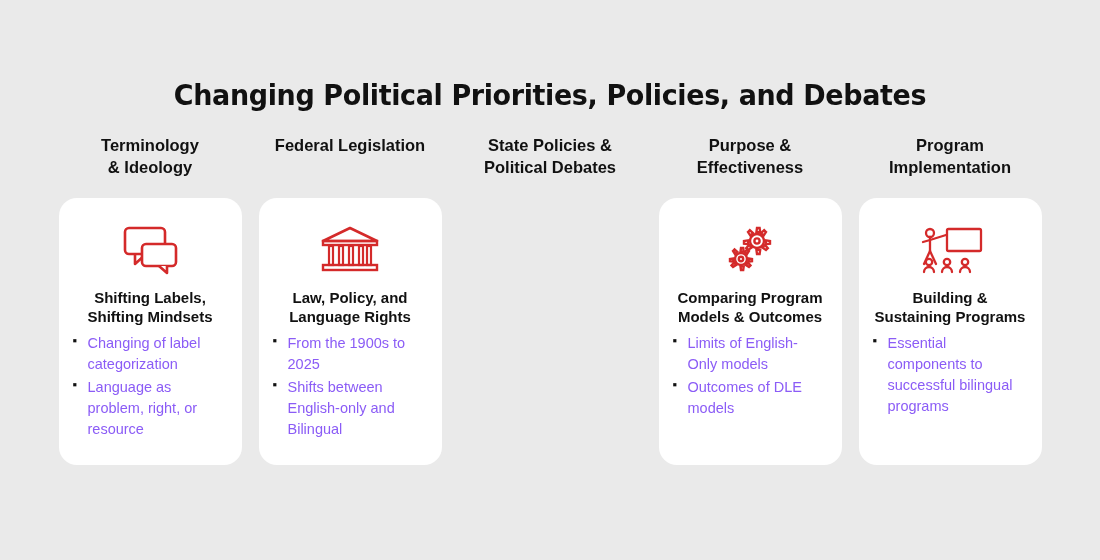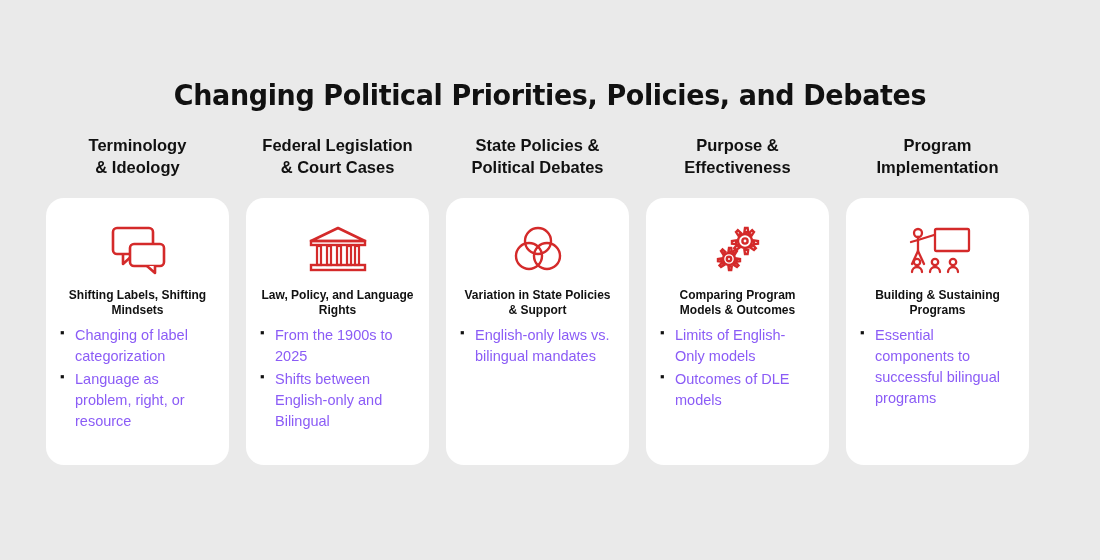--- a/index.html
+++ b/index.html
@@ -25,20 +25,21 @@
     font-weight: bold;
     font-size: 29px;
     letter-spacing: -0.4px;
     color: #111111;
     padding-top: 80px;
     line-height: 1.1;
     transform: scaleX(0.93);
   }
   .columns {
     display: flex;
+    justify-content: center;
     align-items: flex-start;
     gap: 17px;
     margin-top: 22px;
     padding: 0 46px;
   }
   .column {
     width: 183px;
     display: flex;
     flex-direction: column;
     align-items: center;
@@ -66,21 +67,21 @@
   .icon-wrap {
     height: 64px;
     display: flex;
     align-items: center;
     justify-content: center;
     margin-bottom: 6px;
   }
   .card-title {
     text-align: center;
     font-weight: bold;
-    font-size: 12px;
+    font-size: 15px;
     line-height: 1.3;
     color: #111111;
     margin-bottom: 6px;
   }
   ul.bullets {
     list-style: none;
     margin: 0;
     padding: 0;
     width: 100%;
   }
@@ -130,21 +131,20 @@
         <ul class="bullets">
           <li>Changing of label categorization</li>
           <li>Language as problem, right, or resource</li>
         </ul>
       </div>
     </div>
 
     <div class="column">
       <div class="col-heading">
         <div>Federal Legislation</div>
-        <div>&amp; Court Cases</div>
       </div>
       <div class="card">
         <div class="icon-wrap">
           <svg width="70" height="52" viewBox="0 0 70 52">
             <path d="M35 4 L62 17 L8 17 Z" fill="none" stroke="#d42a2a" stroke-width="2.6" stroke-linejoin="round"></path>
             <rect x="8" y="17" width="54" height="4" fill="none" stroke="#d42a2a" stroke-width="2.4"></rect>
             <rect x="14" y="22" width="4" height="19" fill="none" stroke="#d42a2a" stroke-width="2.2"></rect>
             <rect x="24" y="22" width="4" height="19" fill="none" stroke="#d42a2a" stroke-width="2.2"></rect>
             <rect x="34" y="22" width="4" height="19" fill="none" stroke="#d42a2a" stroke-width="2.2"></rect>
             <rect x="44" y="22" width="4" height="19" fill="none" stroke="#d42a2a" stroke-width="2.2"></rect>
@@ -157,33 +157,20 @@
           <li>From the 1900s to 2025</li>
           <li>Shifts between English-only and Bilingual</li>
         </ul>
       </div>
     </div>
 
     <div class="column">
       <div class="col-heading">
         <div>State Policies &amp;</div>
         <div>Political Debates</div>
-      </div>
-      <div class="card">
-        <div class="icon-wrap">
-          <svg width="70" height="52" viewBox="0 0 70 52">
-            <circle cx="35" cy="17" r="13" fill="none" stroke="#d42a2a" stroke-width="2.4"></circle>
-            <circle cx="26" cy="32" r="13" fill="none" stroke="#d42a2a" stroke-width="2.4"></circle>
-            <circle cx="44" cy="32" r="13" fill="none" stroke="#d42a2a" stroke-width="2.4"></circle>
-          </svg>
-        </div>
-        <div class="card-title">Variation in State Policies &amp; Support</div>
-        <ul class="bullets">
-          <li>English-only laws vs. bilingual mandates</li>
-        </ul>
       </div>
     </div>
 
     <div class="column">
       <div class="col-heading">
         <div>Purpose &amp;</div>
         <div>Effectiveness</div>
       </div>
       <div class="card card-4">
         <div class="icon-wrap">

